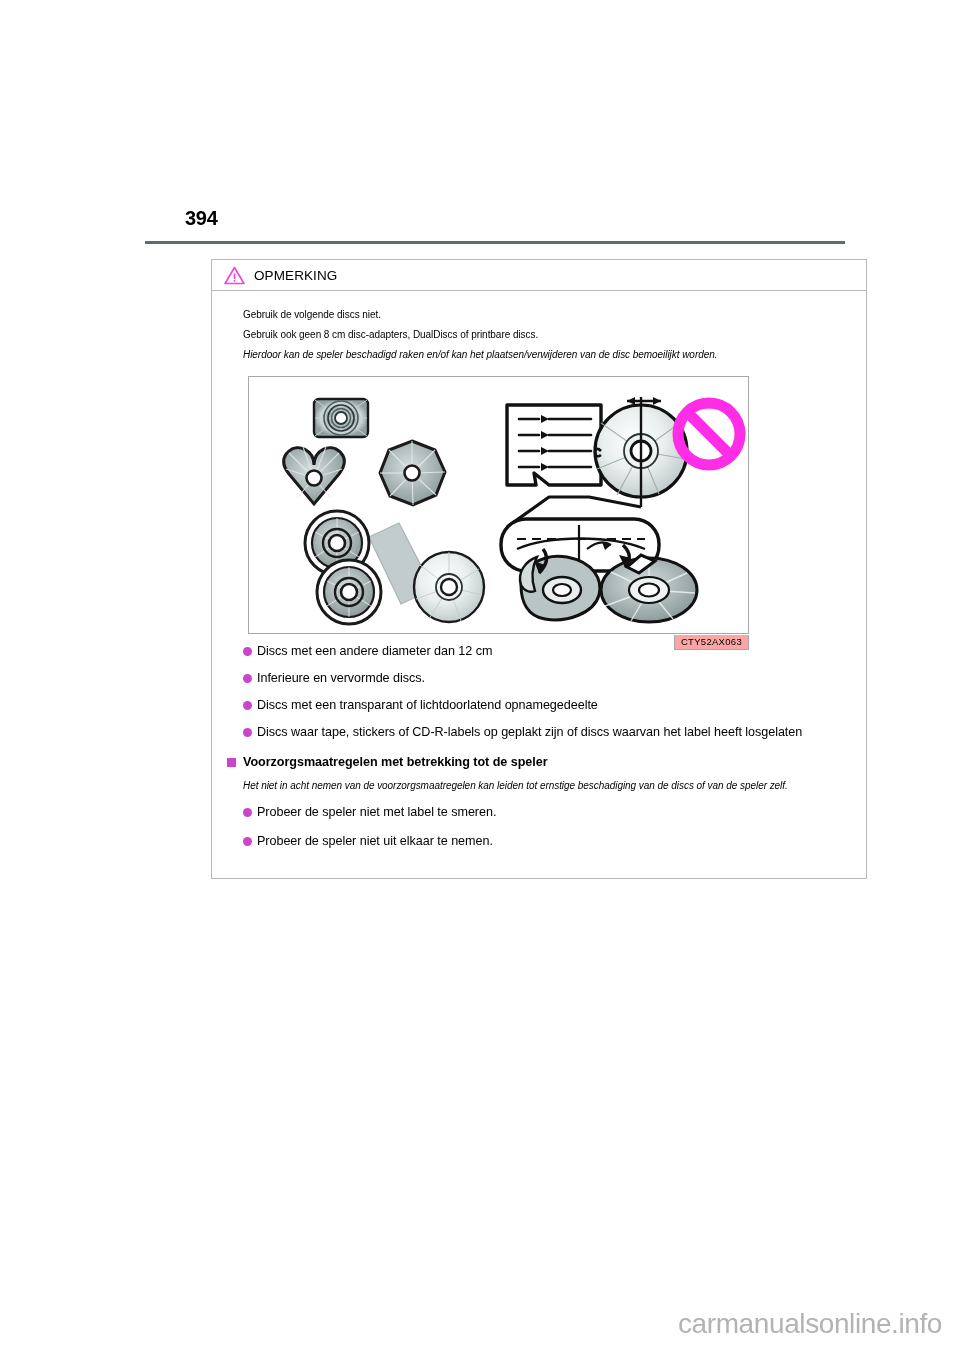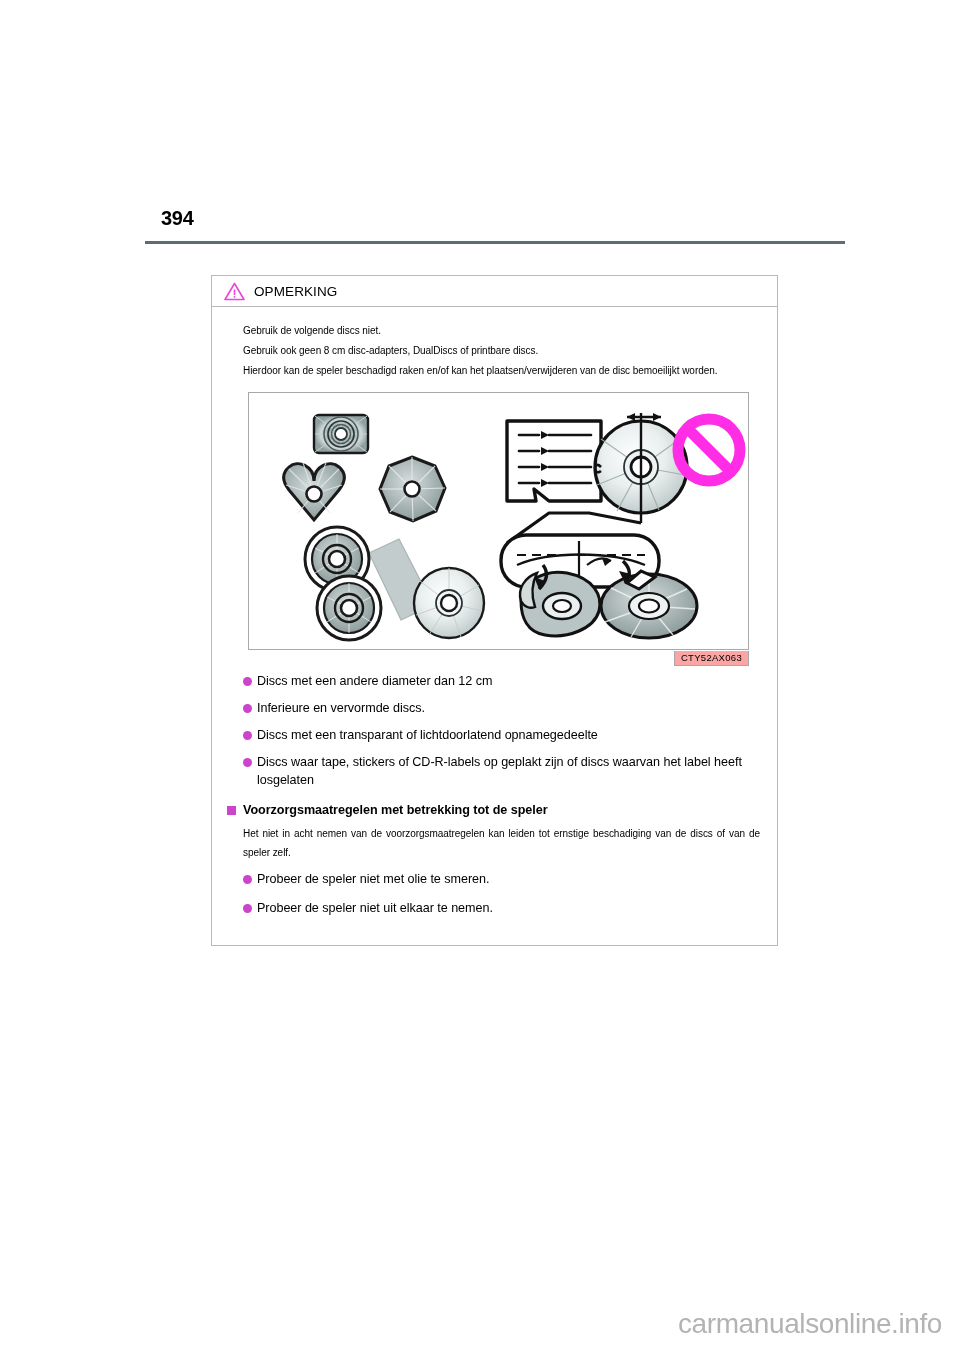--- a/index.html
+++ b/index.html
@@ -19,21 +19,21 @@
   
   .page-header {
     position: absolute;
     left: 145px;
     top: 205px;
     width: 700px;
     height: 34px;
   }
   .page-number {
     position: absolute;
-    left: 16px;
+    left: 40px;
     top: 2px;
     font-size: 20px;
     font-weight: bold;
     letter-spacing: -0.3px;
     text-align: right;
   }
   .header-title {
     position: absolute;
     left: 110px;
     top: 6px;
@@ -48,22 +48,22 @@
     top: 241px;
     width: 700px;
     height: 3px;
     background: #5b6f72;
   }
 
   
   .notice-box {
     position: absolute;
     left: 211px;
-    top: 275px;
-    width: 567px;
+    top: 259px;
+    width: 656px;
     border: 1px solid #b9b9b9;
     box-sizing: border-box;
     background: #ffffff;
   }
   .notice-head {
     height: 31px;
     border-bottom: 1px solid #b9b9b9;
     display: flex;
     align-items: center;
     padding-left: 12px;
@@ -107,27 +107,28 @@
 
   .para {
     font-size: 10px;
     line-height: 19px;
     margin: 0 0 1px 17px;
     letter-spacing: -0.05px;
   }
   .para.justify {
     text-align: justify;
     margin-right: 3px;
+    font-style: italic;
   }
   .para.tight { margin-bottom: 0; }
 
   
   .blist {
     list-style: none;
-    margin: 22px 0 0 0;
+    margin: 8px 0 0 0;
     padding: 0;
   }
   .blist li {
     position: relative;
     padding-left: 31px;
     font-size: 12.6px;
     line-height: 18px;
     margin-bottom: 9px;
     letter-spacing: -0.05px;
   }
@@ -447,21 +448,21 @@
     <div class="sec-head second">
       <span class="sq"></span>
       <span>Voorzorgsmaatregelen met betrekking tot de speler</span>
     </div>
 
     <p class="para justify tight">Het niet in acht nemen van de voorzorgsmaatregelen kan leiden tot ernstige beschadiging van de discs of van de speler zelf.</p>
 
     <ul class="blist lower">
       <li>
         <span class="dot"></span>
-        <span>Probeer de speler niet met olie te smeren.</span>
+        <span>Probeer de speler niet met label te smeren.</span>
       </li>
       <li>
         <span class="dot"></span>
         <span>Probeer de speler niet uit elkaar te nemen.</span>
       </li>
     </ul>
 
   </div>
 </div>
 

